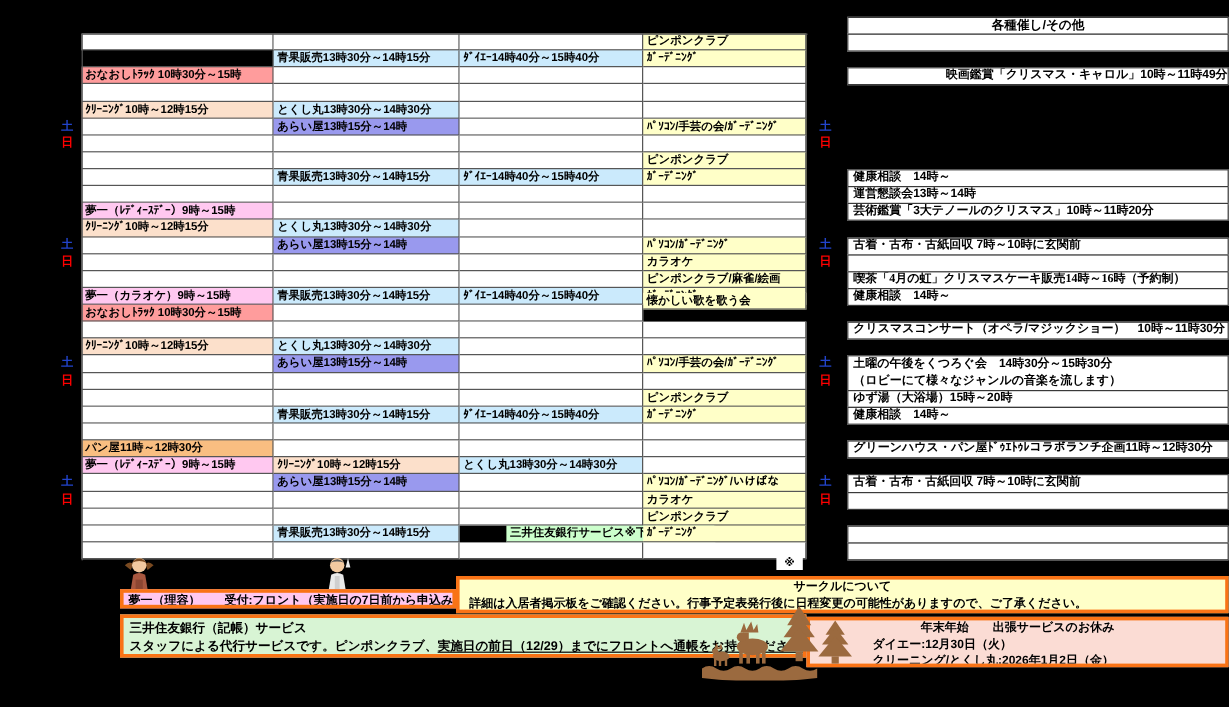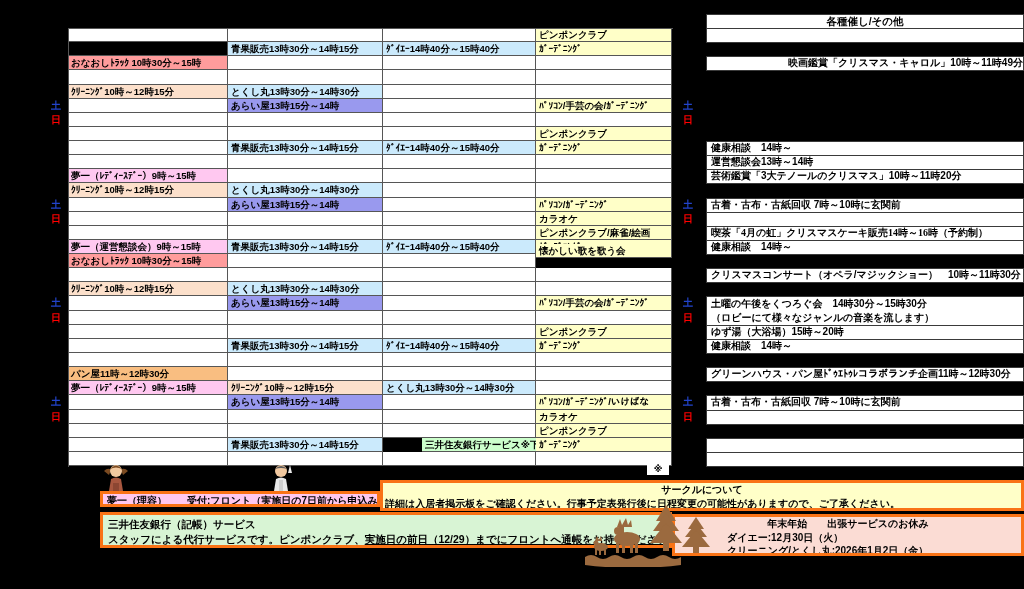--- a/index.html
+++ b/index.html
@@ -12,21 +12,21 @@
   .daylabel{position:absolute;width:16px;text-align:center;font-size:10px;line-height:12px;}
   .rp-item{position:absolute;left:706px;width:318px;background:#fff;box-sizing:border-box;
            border:1px solid #3a3a3a;font-size:10px;line-height:12.5px;padding-left:4px;white-space:nowrap;overflow:hidden;}
   .rp-item .rp-line{line-height:13.5px;}
   #rp-header{position:absolute;left:706px;top:14px;width:318px;height:15px;background:#fff;
              border:1px solid #3a3a3a;box-sizing:border-box;text-align:center;font-size:10.5px;line-height:13px;}
   .fbox{position:absolute;box-sizing:border-box;border:3px solid #f97316;overflow:hidden;}
   #barber-row{left:100px;top:491px;width:280px;height:16px;font-size:10px;line-height:14px;padding-left:4px;white-space:nowrap;}
   #circle-note{left:380px;top:480px;width:644px;height:31px;font-size:10px;}
   #circle-note .t{text-align:center;line-height:14px;}
-  #circle-note .b{line-height:14px;padding-left:2px;white-space:nowrap;}
+  #circle-note .b{line-height:14px;padding-left:8px;white-space:nowrap;}
   #bank-box{left:100px;top:512px;width:572px;height:36px;font-size:10.5px;padding:2px 0 0 5px;}
   #bank-box .l{line-height:15px;white-space:nowrap;}
   #holiday-box{left:672px;top:514px;width:352px;height:42px;font-size:10px;}
   #holiday-box .t{text-align:center;line-height:14px;}
   #holiday-box .l{line-height:13px;padding-left:52px;white-space:nowrap;}
   #asterisk-chip{position:absolute;left:647px;top:463px;width:22px;height:12px;background:#fff;
                  font-size:9px;line-height:12px;text-align:center;}
   .person-icon{position:absolute;width:26px;height:28px;}
   #deer-art{position:absolute;left:583px;top:503px;width:134px;height:64px;}
   .u{text-decoration:underline;}
@@ -90,21 +90,21 @@
       <div class="cell" style="left: 383px; width: 153px; top: 197.56px; height: 14.13px; background: rgb(255, 255, 255);"></div>
       <div class="cell" style="left: 536px; width: 136px; top: 197.56px; height: 14.13px; background: rgb(255, 255, 200);">ﾊﾟｿｺﾝ/ｶﾞｰﾃﾞﾆﾝｸﾞ</div>
       <div class="cell" style="left: 68px; width: 160px; top: 211.69px; height: 14.13px; background: rgb(255, 255, 255);"></div>
       <div class="cell" style="left: 228px; width: 155px; top: 211.69px; height: 14.13px; background: rgb(255, 255, 255);"></div>
       <div class="cell" style="left: 383px; width: 153px; top: 211.69px; height: 14.13px; background: rgb(255, 255, 255);"></div>
       <div class="cell" style="left: 536px; width: 136px; top: 211.69px; height: 14.13px; background: rgb(255, 255, 200);">カラオケ</div>
       <div class="cell" style="left: 68px; width: 160px; top: 225.82px; height: 14.13px; background: rgb(255, 255, 255);"></div>
       <div class="cell" style="left: 228px; width: 155px; top: 225.82px; height: 14.13px; background: rgb(255, 255, 255);"></div>
       <div class="cell" style="left: 383px; width: 153px; top: 225.82px; height: 14.13px; background: rgb(255, 255, 255);"></div>
       <div class="cell" style="left: 536px; width: 136px; top: 225.82px; height: 14.13px; background: rgb(255, 255, 200);">ピンポンクラブ/麻雀/絵画</div>
-      <div class="cell" style="left: 68px; width: 160px; top: 239.95px; height: 14.13px; background: rgb(255, 200, 240);">夢一（運営懇談会）9時～15時</div>
+      <div class="cell" style="left: 68px; width: 160px; top: 239.95px; height: 14.13px; background: rgb(255, 200, 240);">夢一（カラオケ）9時～15時</div>
       <div class="cell" style="left: 228px; width: 155px; top: 239.95px; height: 14.13px; background: rgb(203, 234, 252);">青果販売13時30分～14時15分</div>
       <div class="cell" style="left: 383px; width: 153px; top: 239.95px; height: 14.13px; background: rgb(203, 234, 252);">ﾀﾞｲｴｰ14時40分～15時40分</div>
       <div class="cell" style="left: 536px; width: 136px; top: 239.95px; height: 14.13px; background: rgb(255, 255, 200);">ｶﾞｰﾃﾞﾆﾝｸﾞ</div>
       <div class="cell" style="left: 68px; width: 160px; top: 254.08px; height: 14.13px; background: rgb(255, 156, 156);">おなおしﾄﾗｯｸ 10時30分～15時</div>
       <div class="cell" style="left: 228px; width: 155px; top: 254.08px; height: 14.13px; background: rgb(255, 255, 255);"></div>
       <div class="cell" style="left: 383px; width: 153px; top: 254.08px; height: 14.13px; background: rgb(255, 255, 255);"></div>
       <div class="cell" style="left: 536px; width: 136px; top: 244px; height: 14.13px; background: rgb(255, 255, 200);">懐かしい歌を歌う会</div>
       <div class="cell" style="left: 68px; width: 160px; top: 268.21px; height: 14.13px; background: rgb(255, 255, 255);"></div>
       <div class="cell" style="left: 228px; width: 155px; top: 268.21px; height: 14.13px; background: rgb(255, 255, 255);"></div>
       <div class="cell" style="left: 383px; width: 153px; top: 268.21px; height: 14.13px; background: rgb(255, 255, 255);"></div>

